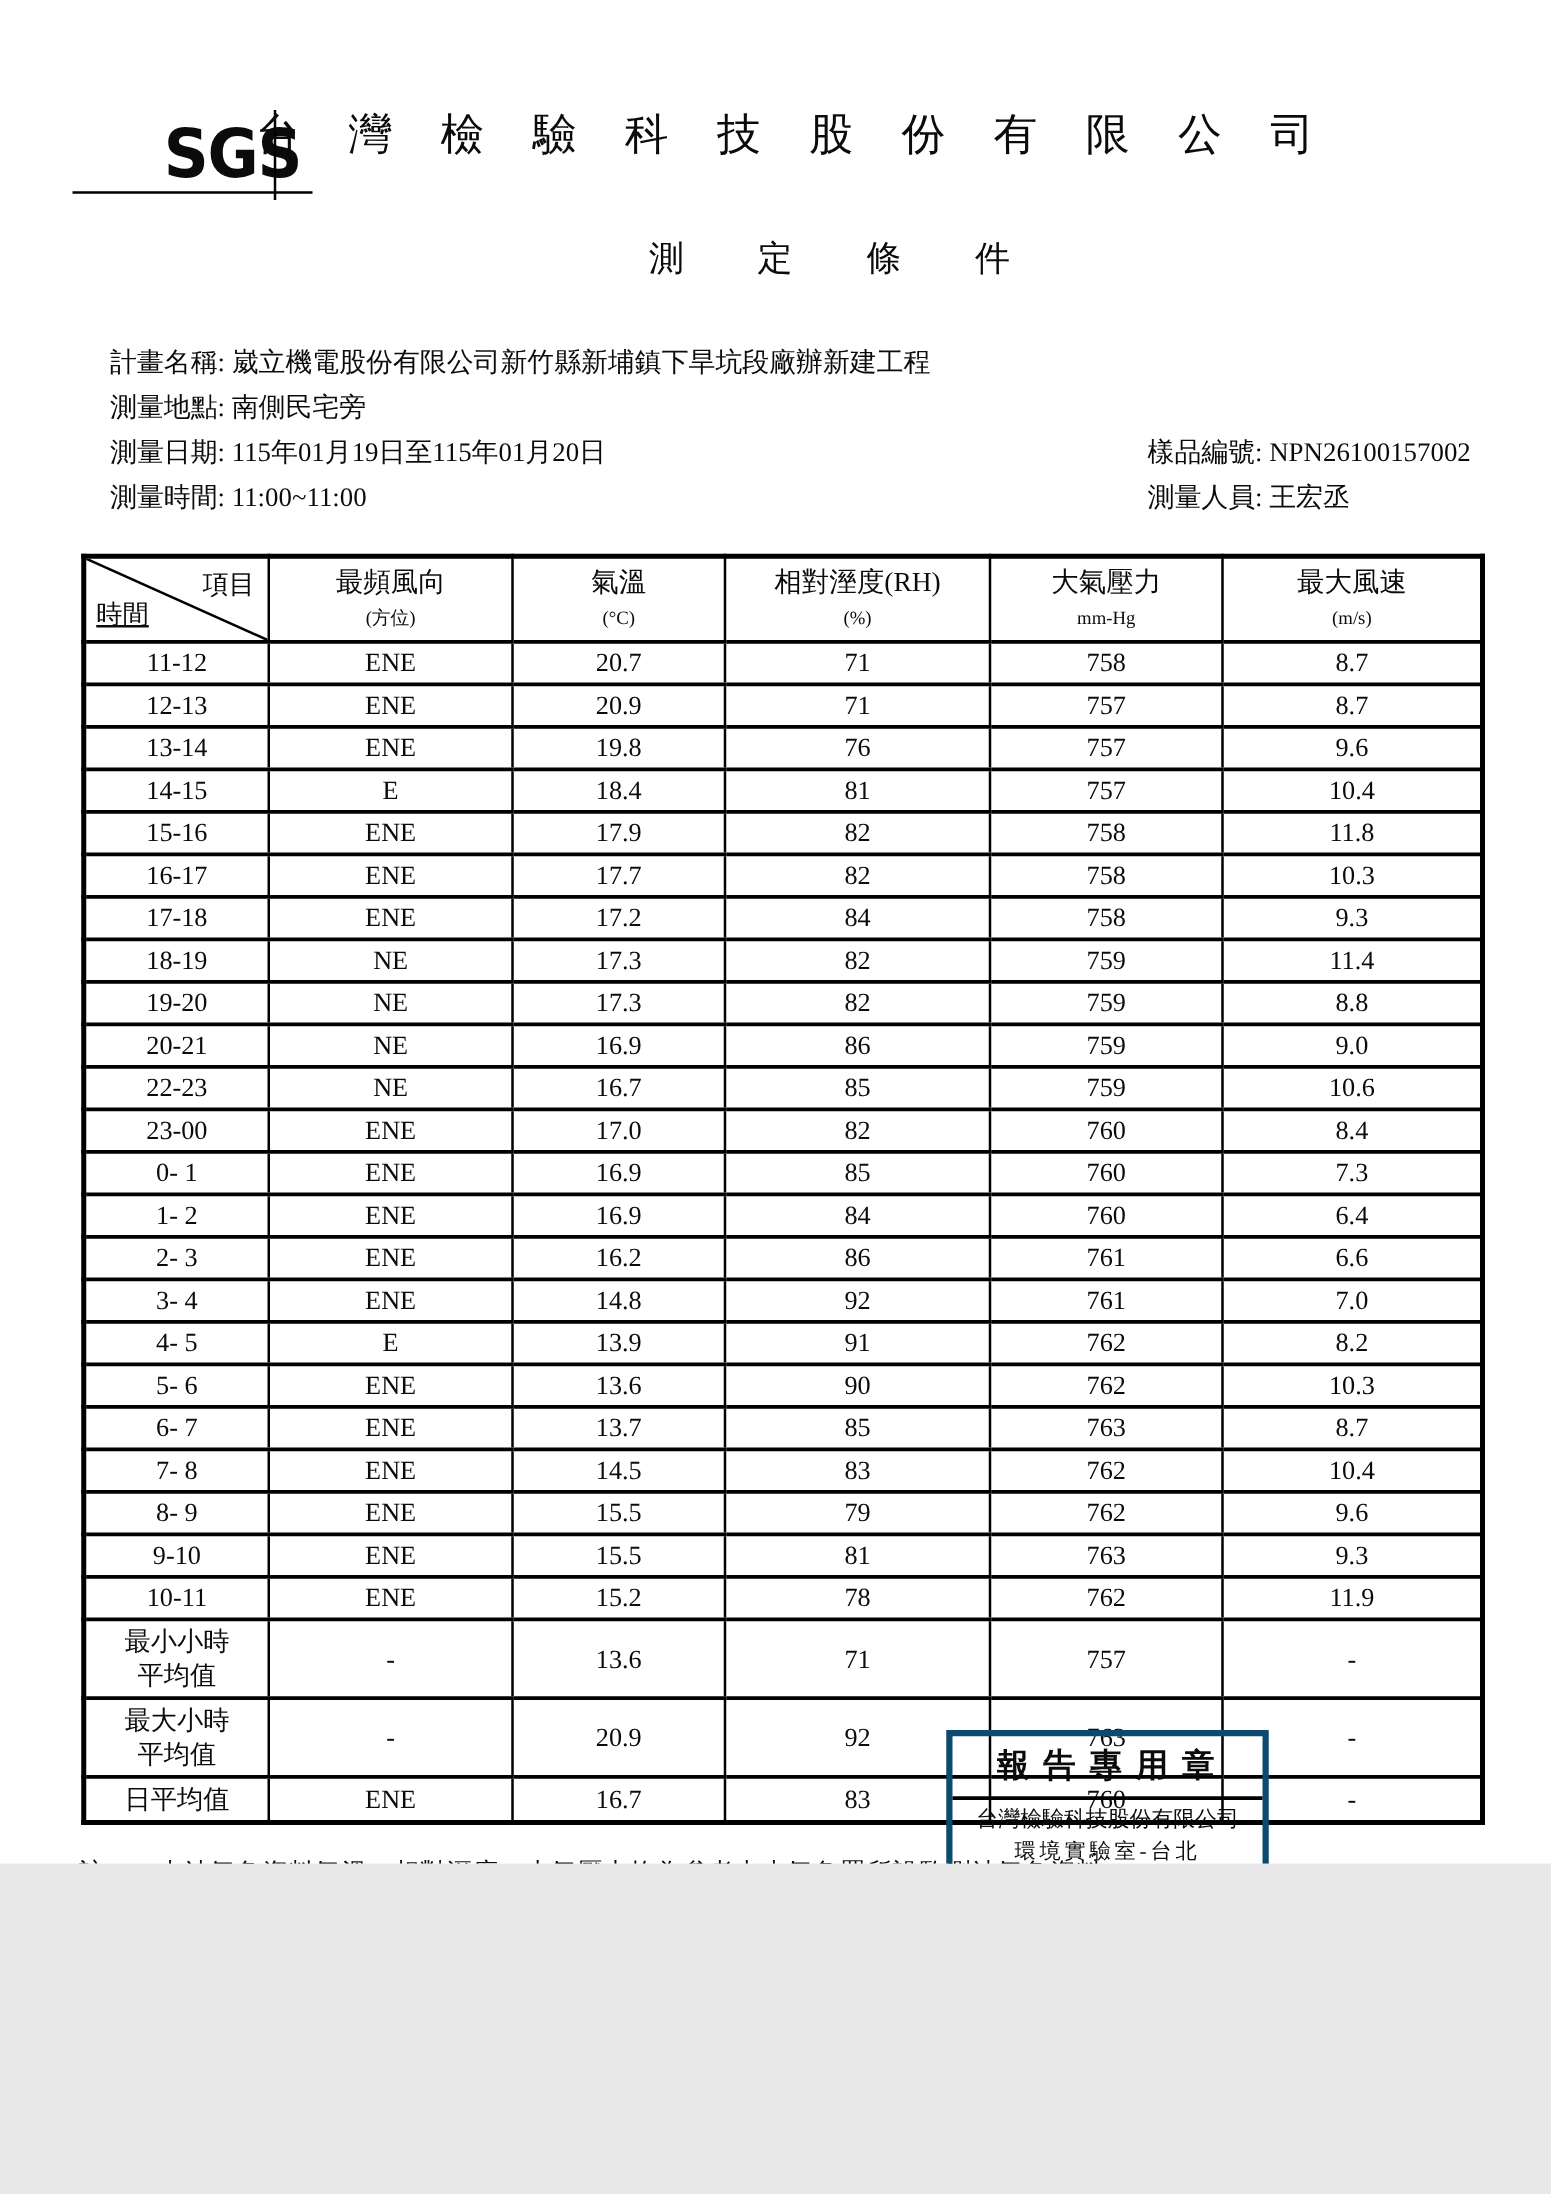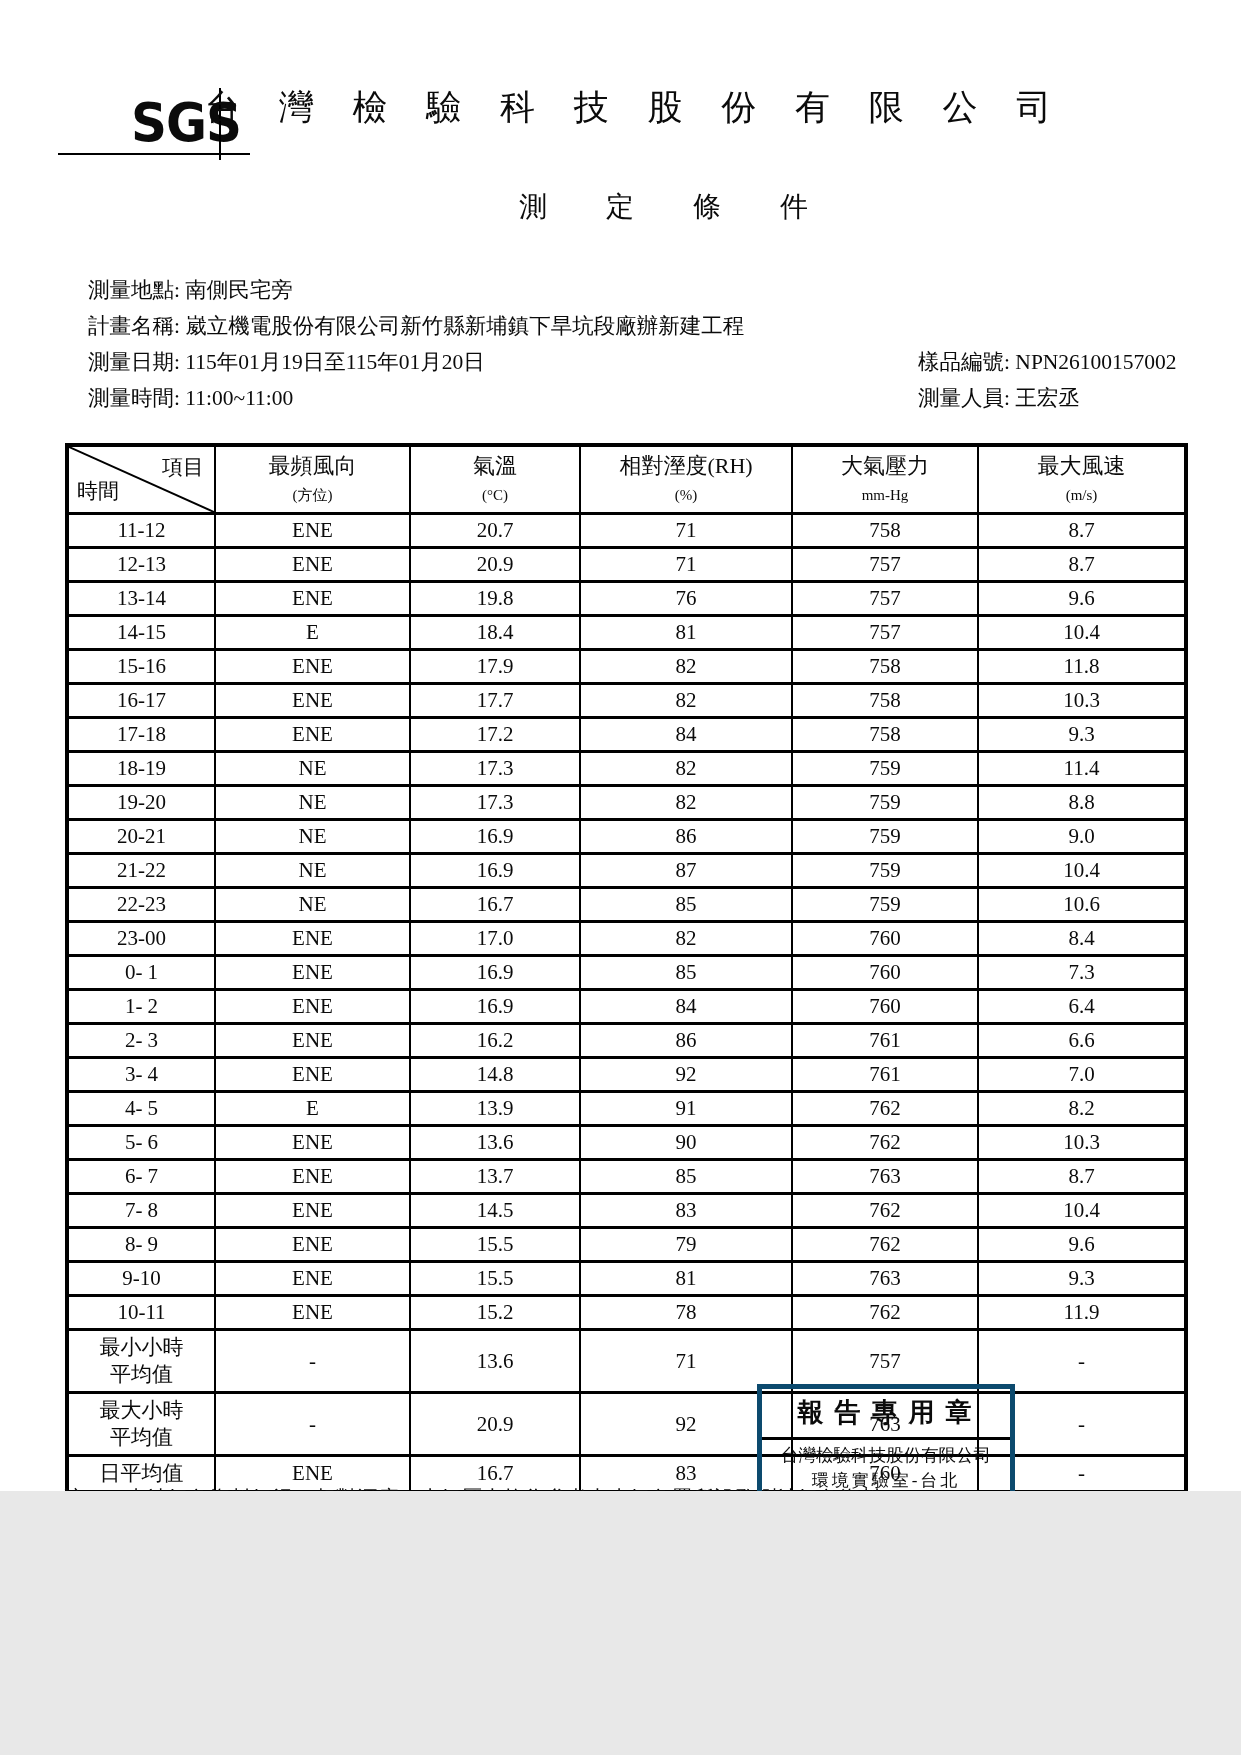--- a/index.html
+++ b/index.html
@@ -44,21 +44,21 @@
   table.weather th,table.weather td{
     border:2px solid #000;border-top-width:3px;border-bottom-width:3px;
     text-align:center;vertical-align:middle;
     font-size:21px;padding:0;font-weight:normal;
   }
   thead.hdr th{height:65px;font-size:22px;line-height:30px;}
   thead.hdr .unit{display:block;font-size:15px;line-height:28px;}
   th.corner{position:relative;padding:0;}
   th.corner svg{position:absolute;left:0;top:0;width:100%;height:100%;}
   th.corner .c-item{position:absolute;top:5px;right:10px;font-size:21px;}
-  th.corner .c-time{position:absolute;bottom:6px;left:8px;font-size:21px;}
+  th.corner .c-time{position:absolute;bottom:6px;left:8px;font-size:21px;text-decoration:underline;}
   tbody.data-rows tr{height:34px;}
   tbody.data-rows td:first-child{font-weight:normal;text-align:center;}
   tbody.sum-rows td{padding:3px 0;}
   tbody.sum-rows .lbl span{display:block;line-height:27px;font-size:21px;}
   
   .note{position:absolute;left:63px;top:1484px;font-size:20.5px;letter-spacing:0.5px;white-space:nowrap;}
   
   .stamp{
     position:absolute;left:757px;top:1384px;width:248px;
     border:5px solid #0c4a6e;background:transparent;z-index:5;
@@ -81,22 +81,22 @@
 <div class="page">
 
   <div class="logo-text">SGS</div>
   <div class="logo-underline"></div>
   <div class="logo-vline"></div>
 
   <div class="company-name">台 灣 檢 驗 科 技 股 份 有 限 公 司</div>
   <div class="doc-title">測 定 條 件</div>
 
   <div class="info-left">
+    <div><span>計畫名稱: </span><span>崴立機電股份有限公司新竹縣新埔鎮下旱坑段廠辦新建工程</span></div>
     <div><span>測量地點: </span><span>南側民宅旁</span></div>
-    <div><span>計畫名稱: </span><span>崴立機電股份有限公司新竹縣新埔鎮下旱坑段廠辦新建工程</span></div>
     <div><span>測量日期: </span><span>115年01月19日至115年01月20日</span></div>
     <div><span>測量時間: </span><span>11:00~11:00</span></div>
   </div>
   <div class="info-right">
     <div><span>樣品編號: </span><span>NPN26100157002</span></div>
     <div><span>測量人員: </span><span>王宏丞</span></div>
   </div>
 
   <table class="weather">
     <colgroup>
@@ -228,28 +228,20 @@
 
         <tr>
           <td>20-21</td>
           <td>NE</td>
           <td>16.9</td>
           <td>86</td>
           <td>759</td>
           <td>9.0</td>
         </tr>
 
-        <tr>
-          <td>21-22</td>
-          <td>NE</td>
-          <td>16.9</td>
-          <td>87</td>
-          <td>759</td>
-          <td>10.4</td>
-        </tr>
 
         <tr>
           <td>22-23</td>
           <td>NE</td>
           <td>16.7</td>
           <td>85</td>
           <td>759</td>
           <td>10.6</td>
         </tr>
 

